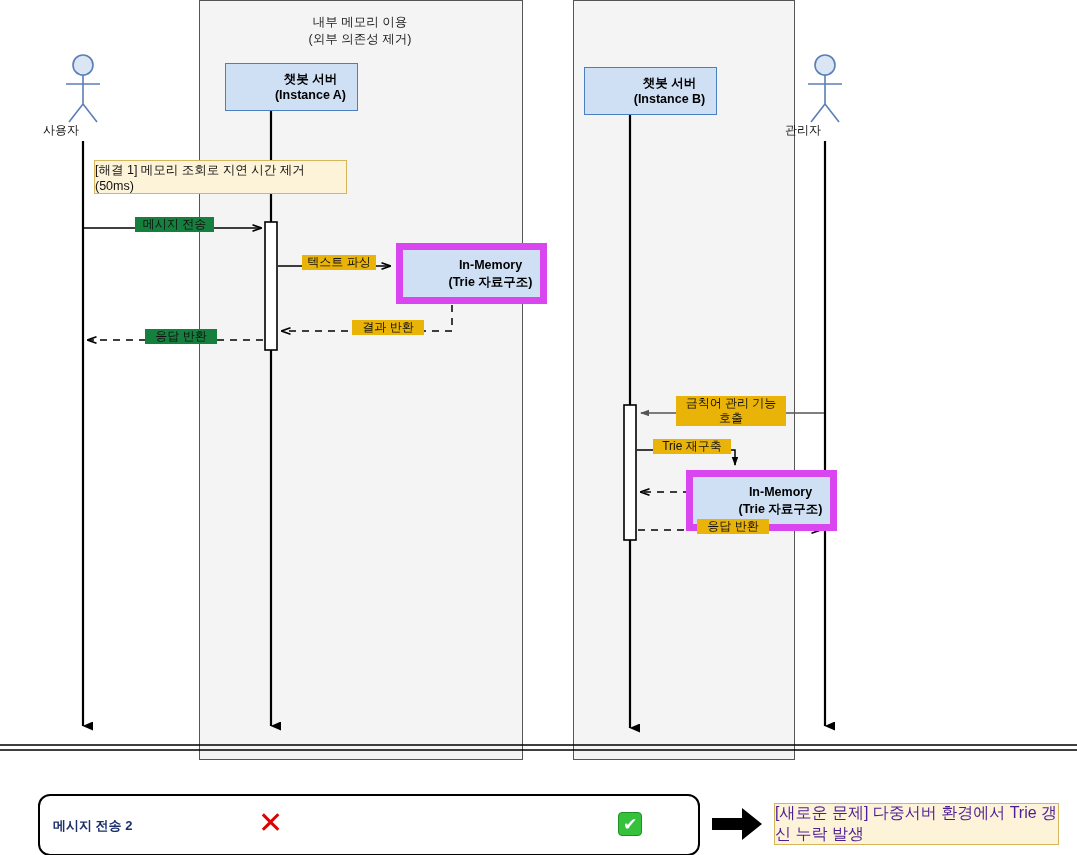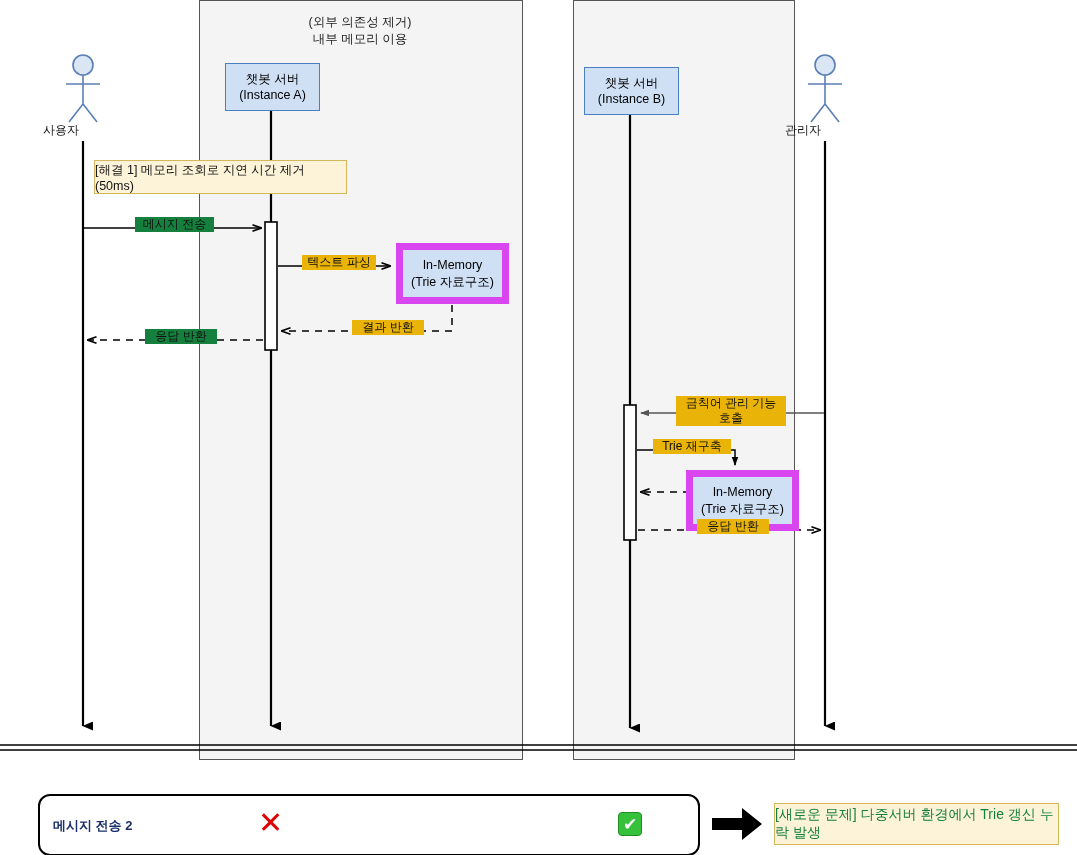--- a/index.html
+++ b/index.html
@@ -3,21 +3,21 @@
 <meta charset="utf-8">
 <style>
   html,body{margin:0;padding:0;background:#ffffff;}
   body{font-family:"Liberation Sans","DejaVu Sans",sans-serif;}
   #canvas{position:relative;width:1077px;height:855px;overflow:hidden;background:#fff;}
   svg.layer{position:absolute;left:0;top:0;width:1077px;height:855px;}
 
   
   .pbox{position:absolute;background:#cfe0f5;border:1px solid #4a7fc1;
         display:flex;align-items:center;justify-content:center;
-        font-weight:normal;font-size:12.5px;color:#000;text-align:center;line-height:1.3;}
+        font-weight:bold;font-size:12.5px;color:#000;text-align:center;line-height:1.3;padding-left:38px;}
   .pbox.mem{background:#cfe0f5;border:7px solid #d946ef;}
 
   
   .frame{position:absolute;background:#f4f4f4;border:1px solid #555;}
   .frame-title{position:absolute;font-size:12.5px;color:#222;text-align:center;line-height:1.35;}
 
   
   .note{position:absolute;background:#fdf3d8;border:1px solid #d6b65a;
         display:flex;align-items:center;justify-content:center;
         font-size:12.5px;color:#111;}
@@ -33,33 +33,33 @@
   
   .sumbox{position:absolute;background:#ffffff;border:2px solid #000;border-radius:12px;}
   .sumlabel{position:absolute;font-size:13px;font-weight:bold;color:#1a2f6b;}
   .xmark{position:absolute;font-size:30px;color:#e00000;font-weight:bold;line-height:1;}
   .checkmark{position:absolute;width:22px;height:22px;border-radius:4px;
              background:#35c23a;border:1px solid #1f8f24;
              display:flex;align-items:center;justify-content:center;
              color:#fff;font-size:17px;font-weight:bold;line-height:1;}
   .probbox{position:absolute;background:#fdf3d8;border:1px solid #d6b65a;
            display:flex;align-items:center;justify-content:center;
-           font-size:14px;color:#15803d;}
+           font-size:16px;color:#4c1d95;}
 </style>
 </head>
 <body>
 
 <div id="canvas">
 
   <div class="frame" style="left:199px;top:0px;width:322px;height:758px;"></div>
   <div class="frame" style="left:573px;top:0px;width:220px;height:758px;"></div>
 
   <div class="frame-title" style="left:199px;top:14px;width:322px;">
+    <div>내부 메모리 이용</div>
     <div>(외부 의존성 제거)</div>
-    <div>내부 메모리 이용</div>
   </div>
 
   <svg class="layer">
     <defs>
       <marker id="arrowBlack" markerWidth="9" markerHeight="9" refX="8" refY="3.2" orient="auto" markerUnits="userSpaceOnUse">
         <path d="M0,0 L9,3.2 L0,6.4 z" fill="#000"></path>
       </marker>
       <marker id="arrowGray" markerWidth="9" markerHeight="9" refX="8" refY="3.2" orient="auto" markerUnits="userSpaceOnUse">
         <path d="M0,0 L9,3.2 L0,6.4 z" fill="#555"></path>
       </marker>

